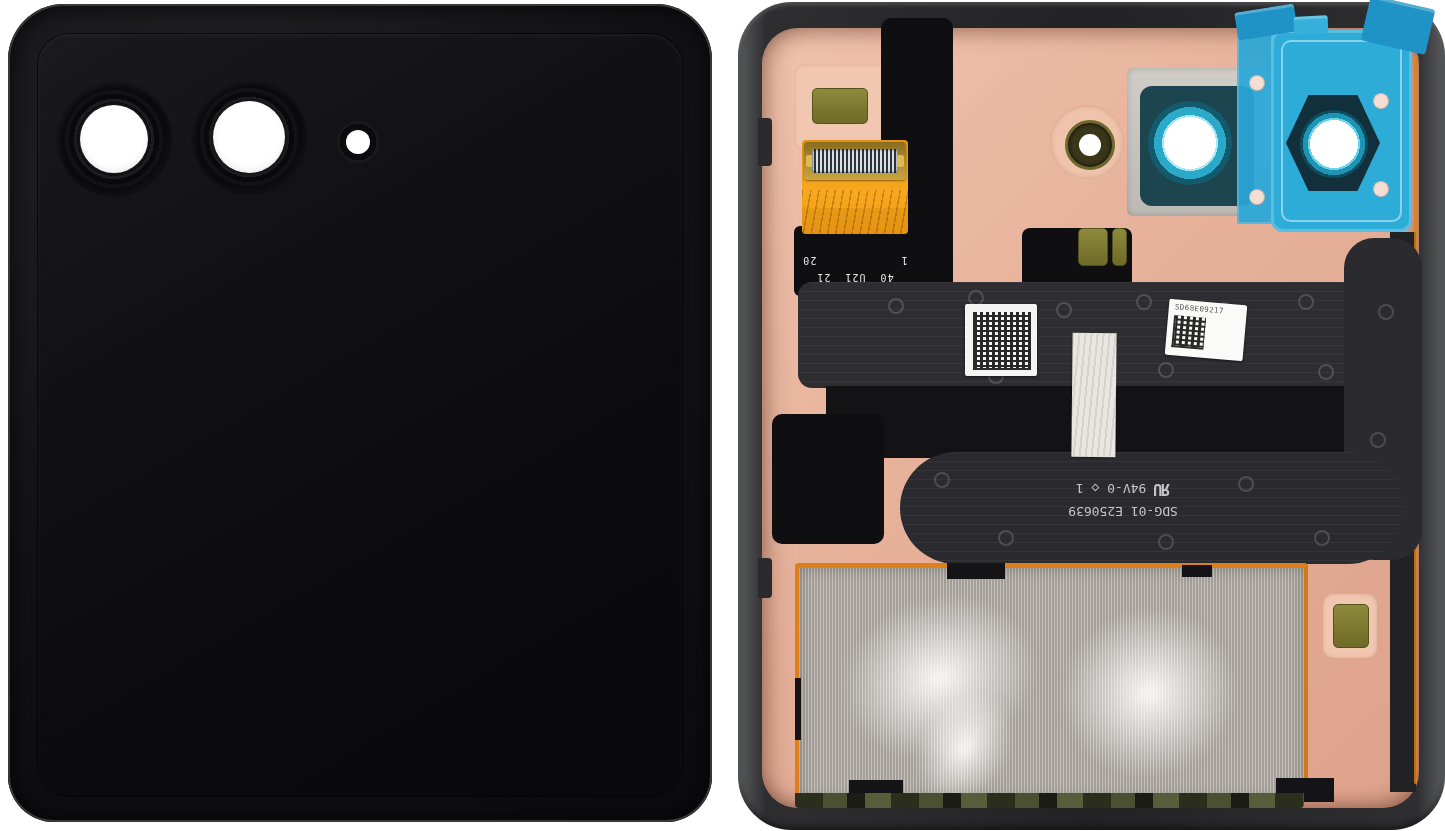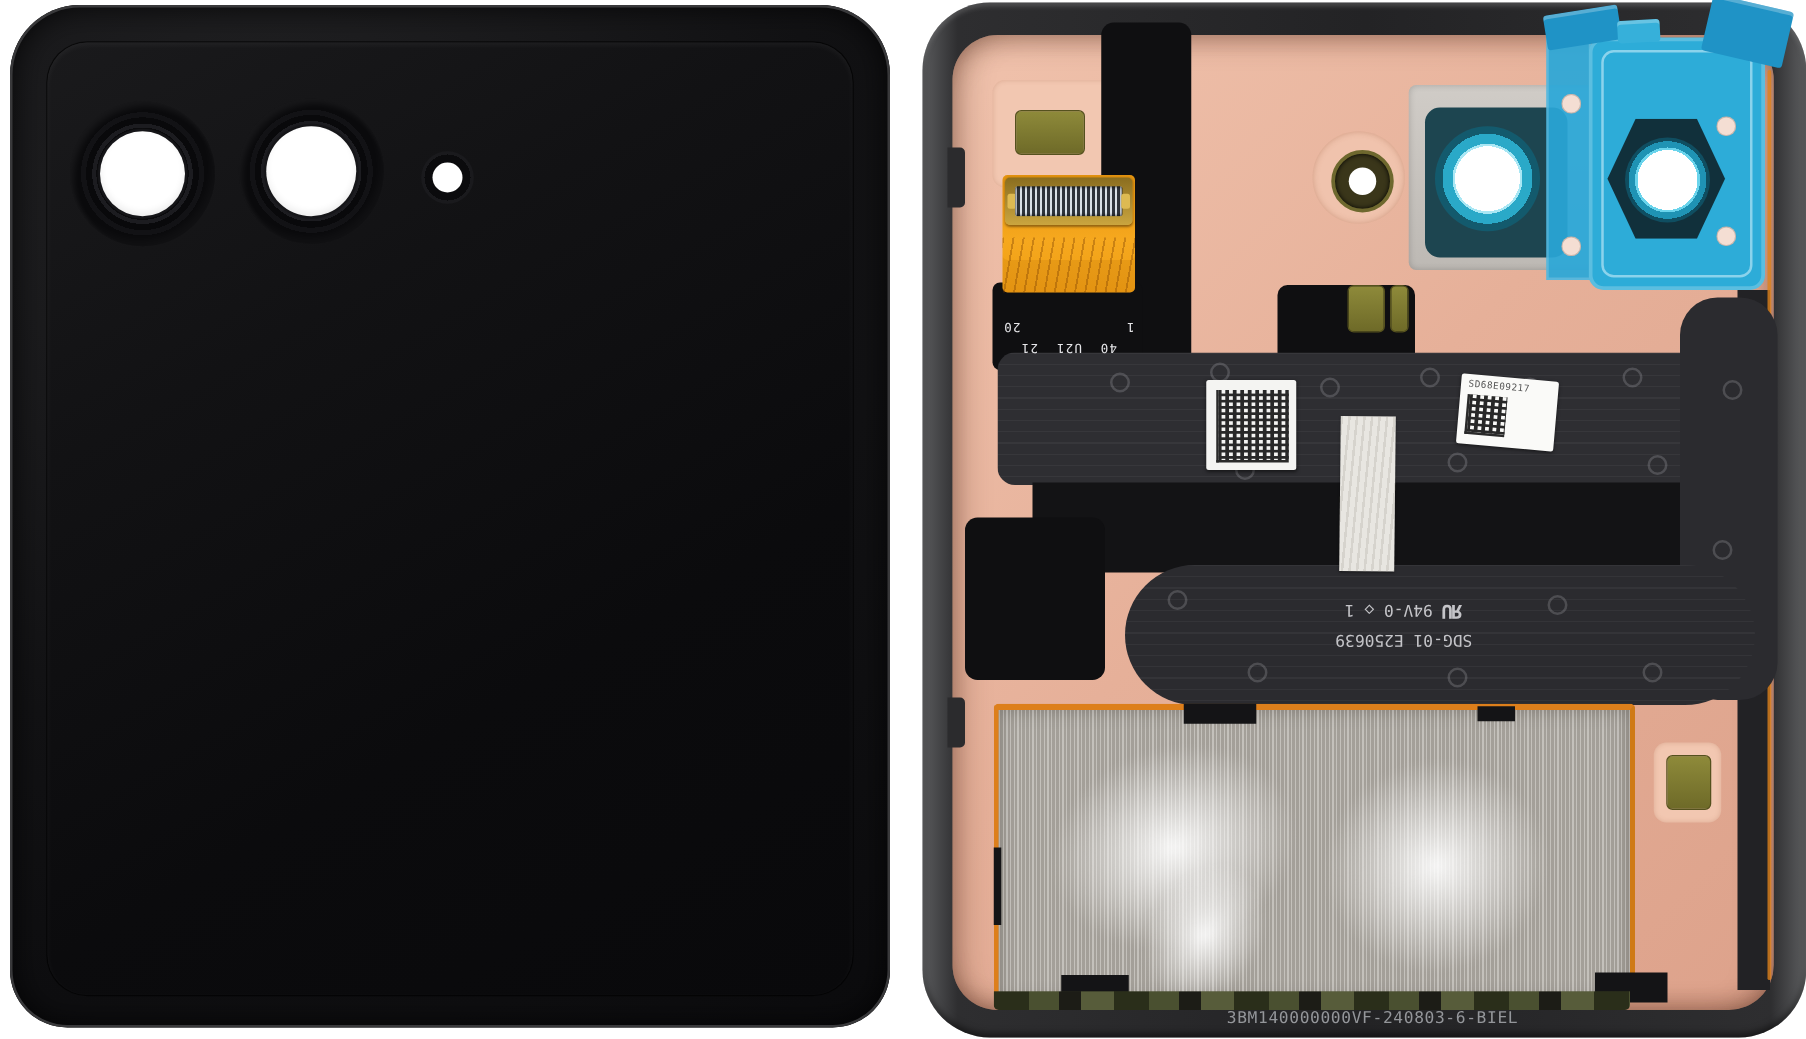--- a/index.html
+++ b/index.html
@@ -228,14 +228,13 @@
     <div class="abs foil-notch" style="left:383px;top:-3px;width:30px;height:12px;"></div>
     <div class="abs foil-notch" style="left:-4px;top:110px;width:6px;height:62px;"></div>
     <div class="abs foil-notch" style="left:50px;bottom:-2px;width:54px;height:22px;"></div>
     <div class="abs foil-notch" style="left:477px;bottom:-2px;width:58px;height:24px;"></div>
   </div>
   <div class="abs" id="pcb-strip"></div>
 
   <div class="abs pink-patch" style="left:585px;top:592px;width:54px;height:64px;"></div>
   <div class="abs olive-pad" style="left:595px;top:602px;width:34px;height:42px;"></div>
 
-  <div class="abs" id="part-number">3BM140000000VF-240803-6-BIEL</div>
 </div>
 
 </body></html>

